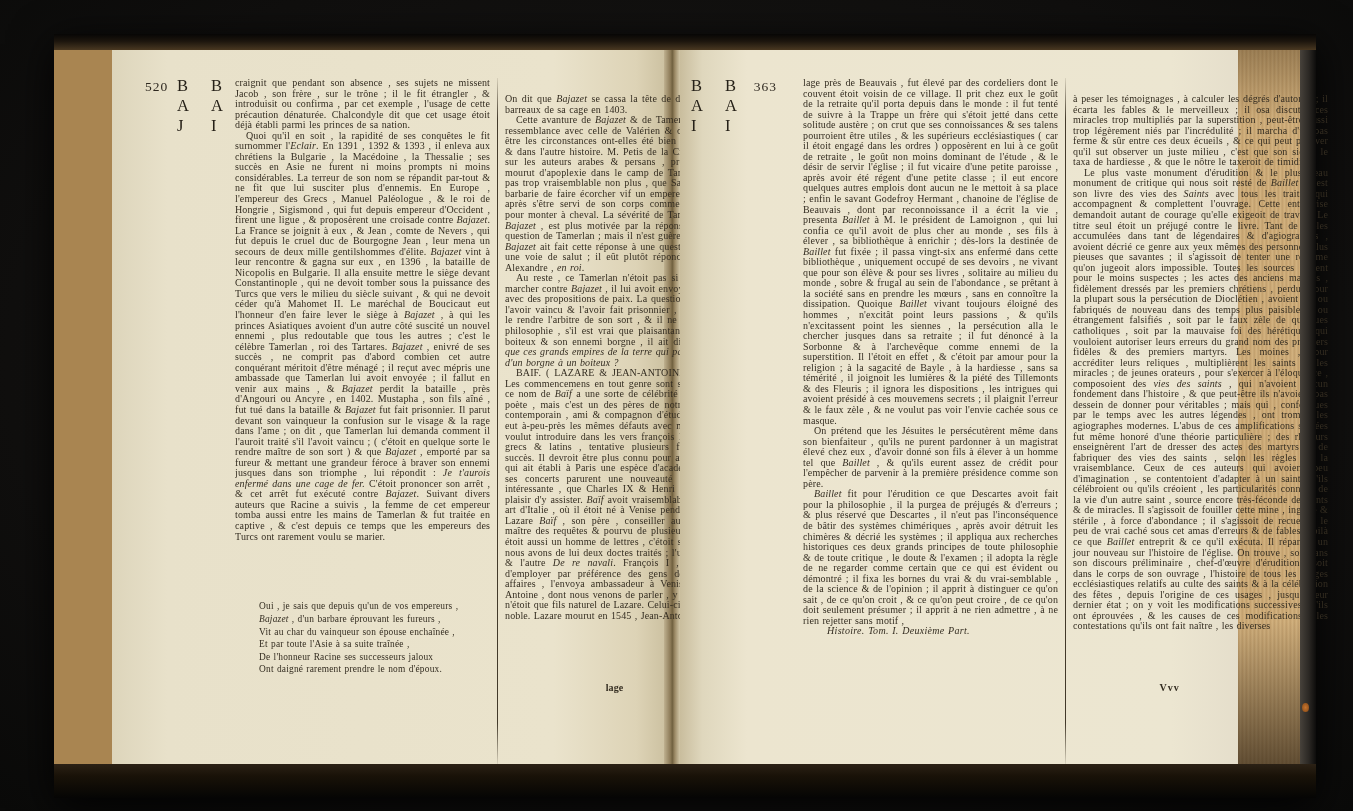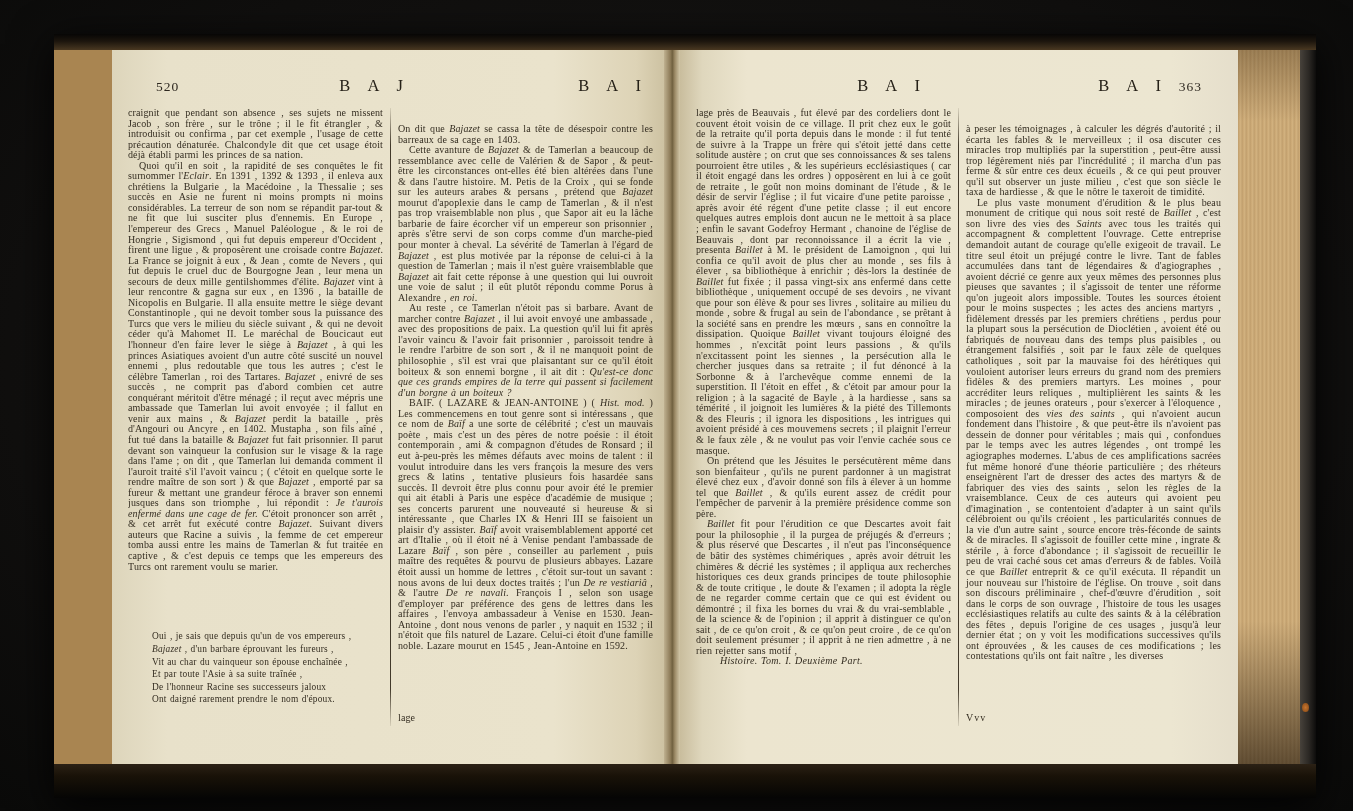--- a/index.html
+++ b/index.html
@@ -17,41 +17,41 @@
   .fore-edge-right{width:62px;background-image:
     linear-gradient(180deg, rgba(60,40,15,.35) 0%, rgba(0,0,0,0) 10%, rgba(0,0,0,0) 80%, rgba(25,15,5,.6) 100%),
     repeating-linear-gradient(90deg,#b4905c 0px,#d3b383 1px,#c6a26c 2px,#dcbf90 3px,#b4905c 4px);
     background-color:#cdab77;}
   .cover-edge{width:16px;background:linear-gradient(90deg,#47423b 0%,#2b2824 55%,#0d0c0b 100%);position:relative;}
   .speck{position:absolute;left:2px;bottom:52px;width:7px;height:9px;border-radius:50%;background:radial-gradient(#d77c2e,#8a4a14);opacity:.9;}
   .page{height:100%;position:relative;box-sizing:border-box;}
   .page-left{width:552px;background:linear-gradient(90deg,#ddd5bb 0%,#e8e1ca 10%,#eae3cc 80%,#ddd3b6 95%,#cdc2a2 100%);}
   .page-right{width:558px;background:linear-gradient(90deg,#c9bd9d 0%,#dfd7bd 4%,#ece5cf 12%,#ece6d1 88%,#e5decb 100%);}
   .gutter{width:16px;background:linear-gradient(90deg,#bfb190 0%,#8c7a57 40%,#70603f 52%,#9c8a66 68%,#d2c7a8 100%);}
-  .page-inner{position:absolute;inset:0;padding:26px 10px 0 16px;box-sizing:border-box;display:flex;flex-direction:column;}
+  .page-inner{position:absolute;inset:0;padding:26px 10px 0 5px;box-sizing:border-box;display:flex;flex-direction:row;}
   .running-head{display:grid;align-items:baseline;height:30px;color:#2b251b;}
   .rh-left{grid-template-columns:60px 1fr 16px 1fr 6px;}
   .rh-right{grid-template-columns:6px 1fr 16px 1fr 60px;}
   .page-num{font-size:13.5px;letter-spacing:1px;color:#2e2820;}
   .pn-left{padding-left:28px;}
   .pn-right{text-align:right;padding-right:26px;}
-  .head{text-align:right;font-size:16.5px;letter-spacing:7px;color:#262118;}
+  .head{text-align:left;font-size:16.5px;letter-spacing:7px;color:#262118;}
   .cols{display:flex;margin-top:2px;}
   .col{width:255px;height:602px;overflow:hidden;display:flex;flex-direction:column;
        font-size:10px;line-height:10.55px;text-align:justify;color:#342d21;
        letter-spacing:.12px;word-spacing:.7px;}
   .col-first{padding-right:7px;}
   .col-divider{width:1px;background:linear-gradient(180deg,rgba(60,50,35,.1),#42392a 6%,#42392a 94%,rgba(60,50,35,.1));}
   .col-second{padding-left:7px;margin-top:16px;}
   .col p{margin:0;text-indent:11px;}
   .col p.noindent{text-indent:0;}
   .col p.signature{text-indent:0;text-align:left;font-style:italic;margin-left:24px;letter-spacing:.3px;}
   .verse{margin-top:auto;margin-bottom:4px;}
   .verse p{text-indent:0;margin-left:24px;font-size:9.4px;line-height:12.6px;letter-spacing:.2px;text-align:left;}
-  .catchword{margin-top:auto;text-align:left;padding-right:36px;font-size:10px;color:#34 extraneous;}
+  .catchword{margin-top:auto;text-align:center;padding-right:36px;font-size:10px;color:#34 extraneous;font-weight:bold;}
   .catchword{color:#342d21;height:13px;}
   .cw-sig{padding-right:62px;letter-spacing:1px;}
   i{font-style:italic;}
 </style>
 </head>
 <body>
 
 <div class="stage">
   <div class="book">
     <div class="book-top-edge"></div>

